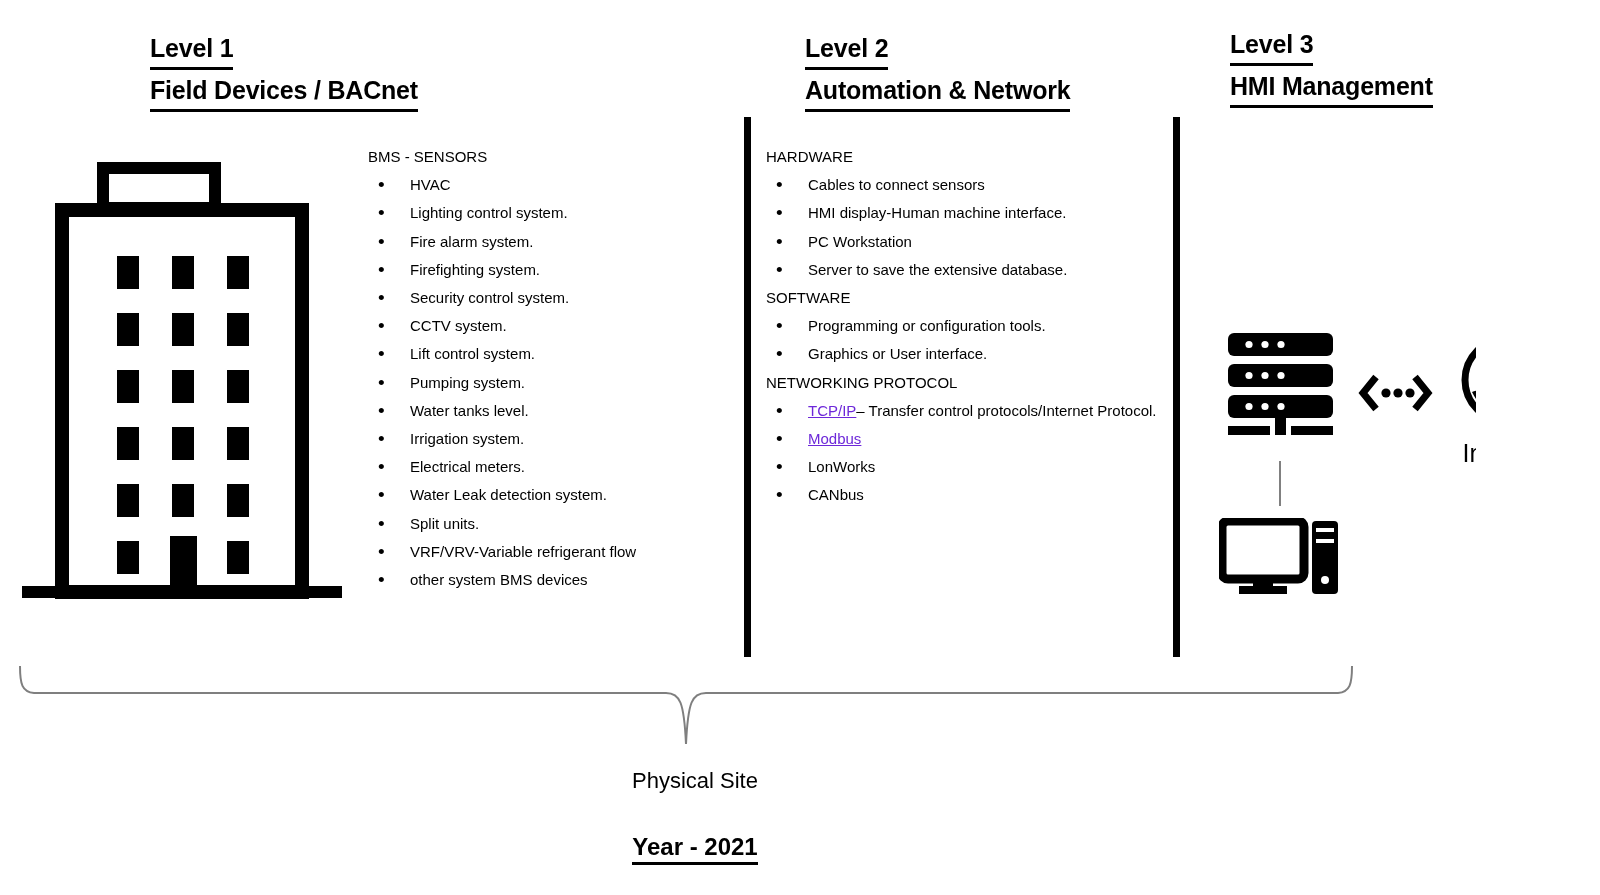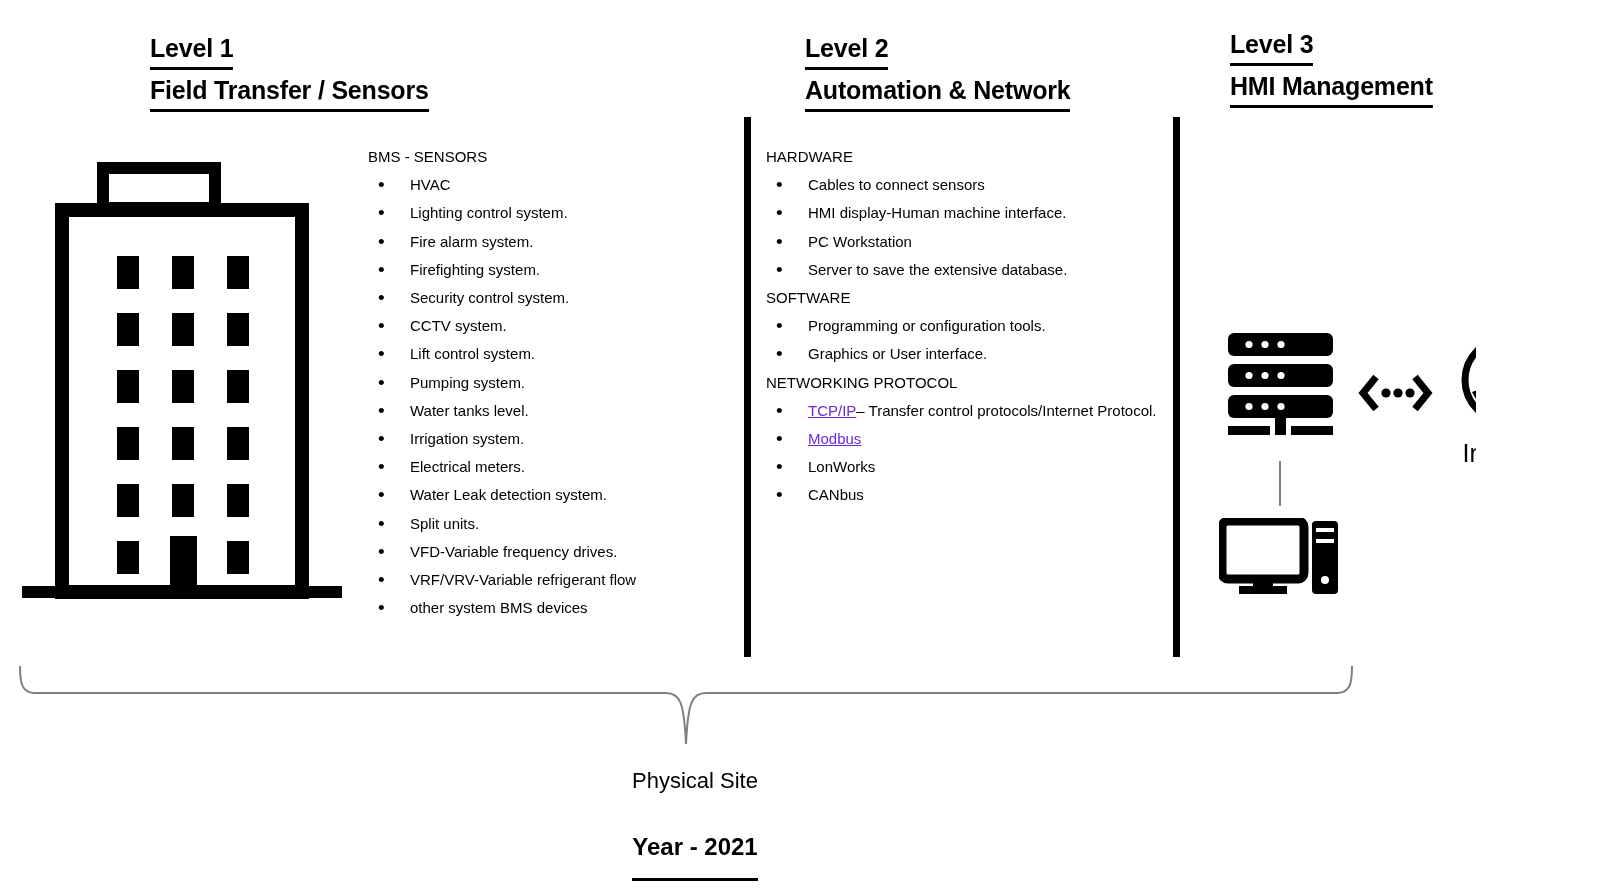--- a/index.html
+++ b/index.html
@@ -140,31 +140,31 @@
     top: 833px;
     width: 350px;
     text-align: center;
     font-size: 24px;
     font-weight: bold;
     white-space: nowrap;
   }
   #year-label .hl {
     display: inline-block;
     border-bottom: 3px solid #000;
-    padding-bottom: 17px;
+    padding-bottom: 1px;
   }
 </style>
 </head>
 <body>
 
 <div id="canvas">
 
   <div class="col-header" id="hdr-l1">
     <span class="hl">Level 1</span>
-    <span class="line2"><span class="hl">Field Transfer / Sensors</span></span>
+    <span class="line2"><span class="hl">Field Devices / BACnet</span></span>
   </div>
 
   <div class="col-header" id="hdr-l2">
     <span class="hl">Level 2</span>
     <span class="line2"><span class="hl">Automation &amp; Network</span></span>
   </div>
 
   <div class="col-header" id="hdr-l3">
     <span class="hl">Level 3</span>
     <span class="line2"><span class="hl">HMI Management </span></span>
@@ -218,21 +218,20 @@
       <li>Firefighting system.</li>
       <li>Security control system.</li>
       <li>CCTV system.</li>
       <li>Lift control system.</li>
       <li>Pumping system.</li>
       <li>Water tanks level.</li>
       <li>Irrigation system.</li>
       <li>Electrical meters.</li>
       <li>Water Leak detection system.</li>
       <li>Split units.</li>
-      <li>VFD-Variable frequency drives.</li>
       <li>VRF/VRV-Variable refrigerant flow</li>
       <li>other system BMS devices</li>
     </ul>
   </div>
 
   <div class="block" id="block-l2">
     <p class="section">HARDWARE</p>
     <ul>
       <li>Cables to connect sensors</li>
       <li>HMI display-Human machine interface.</li>

